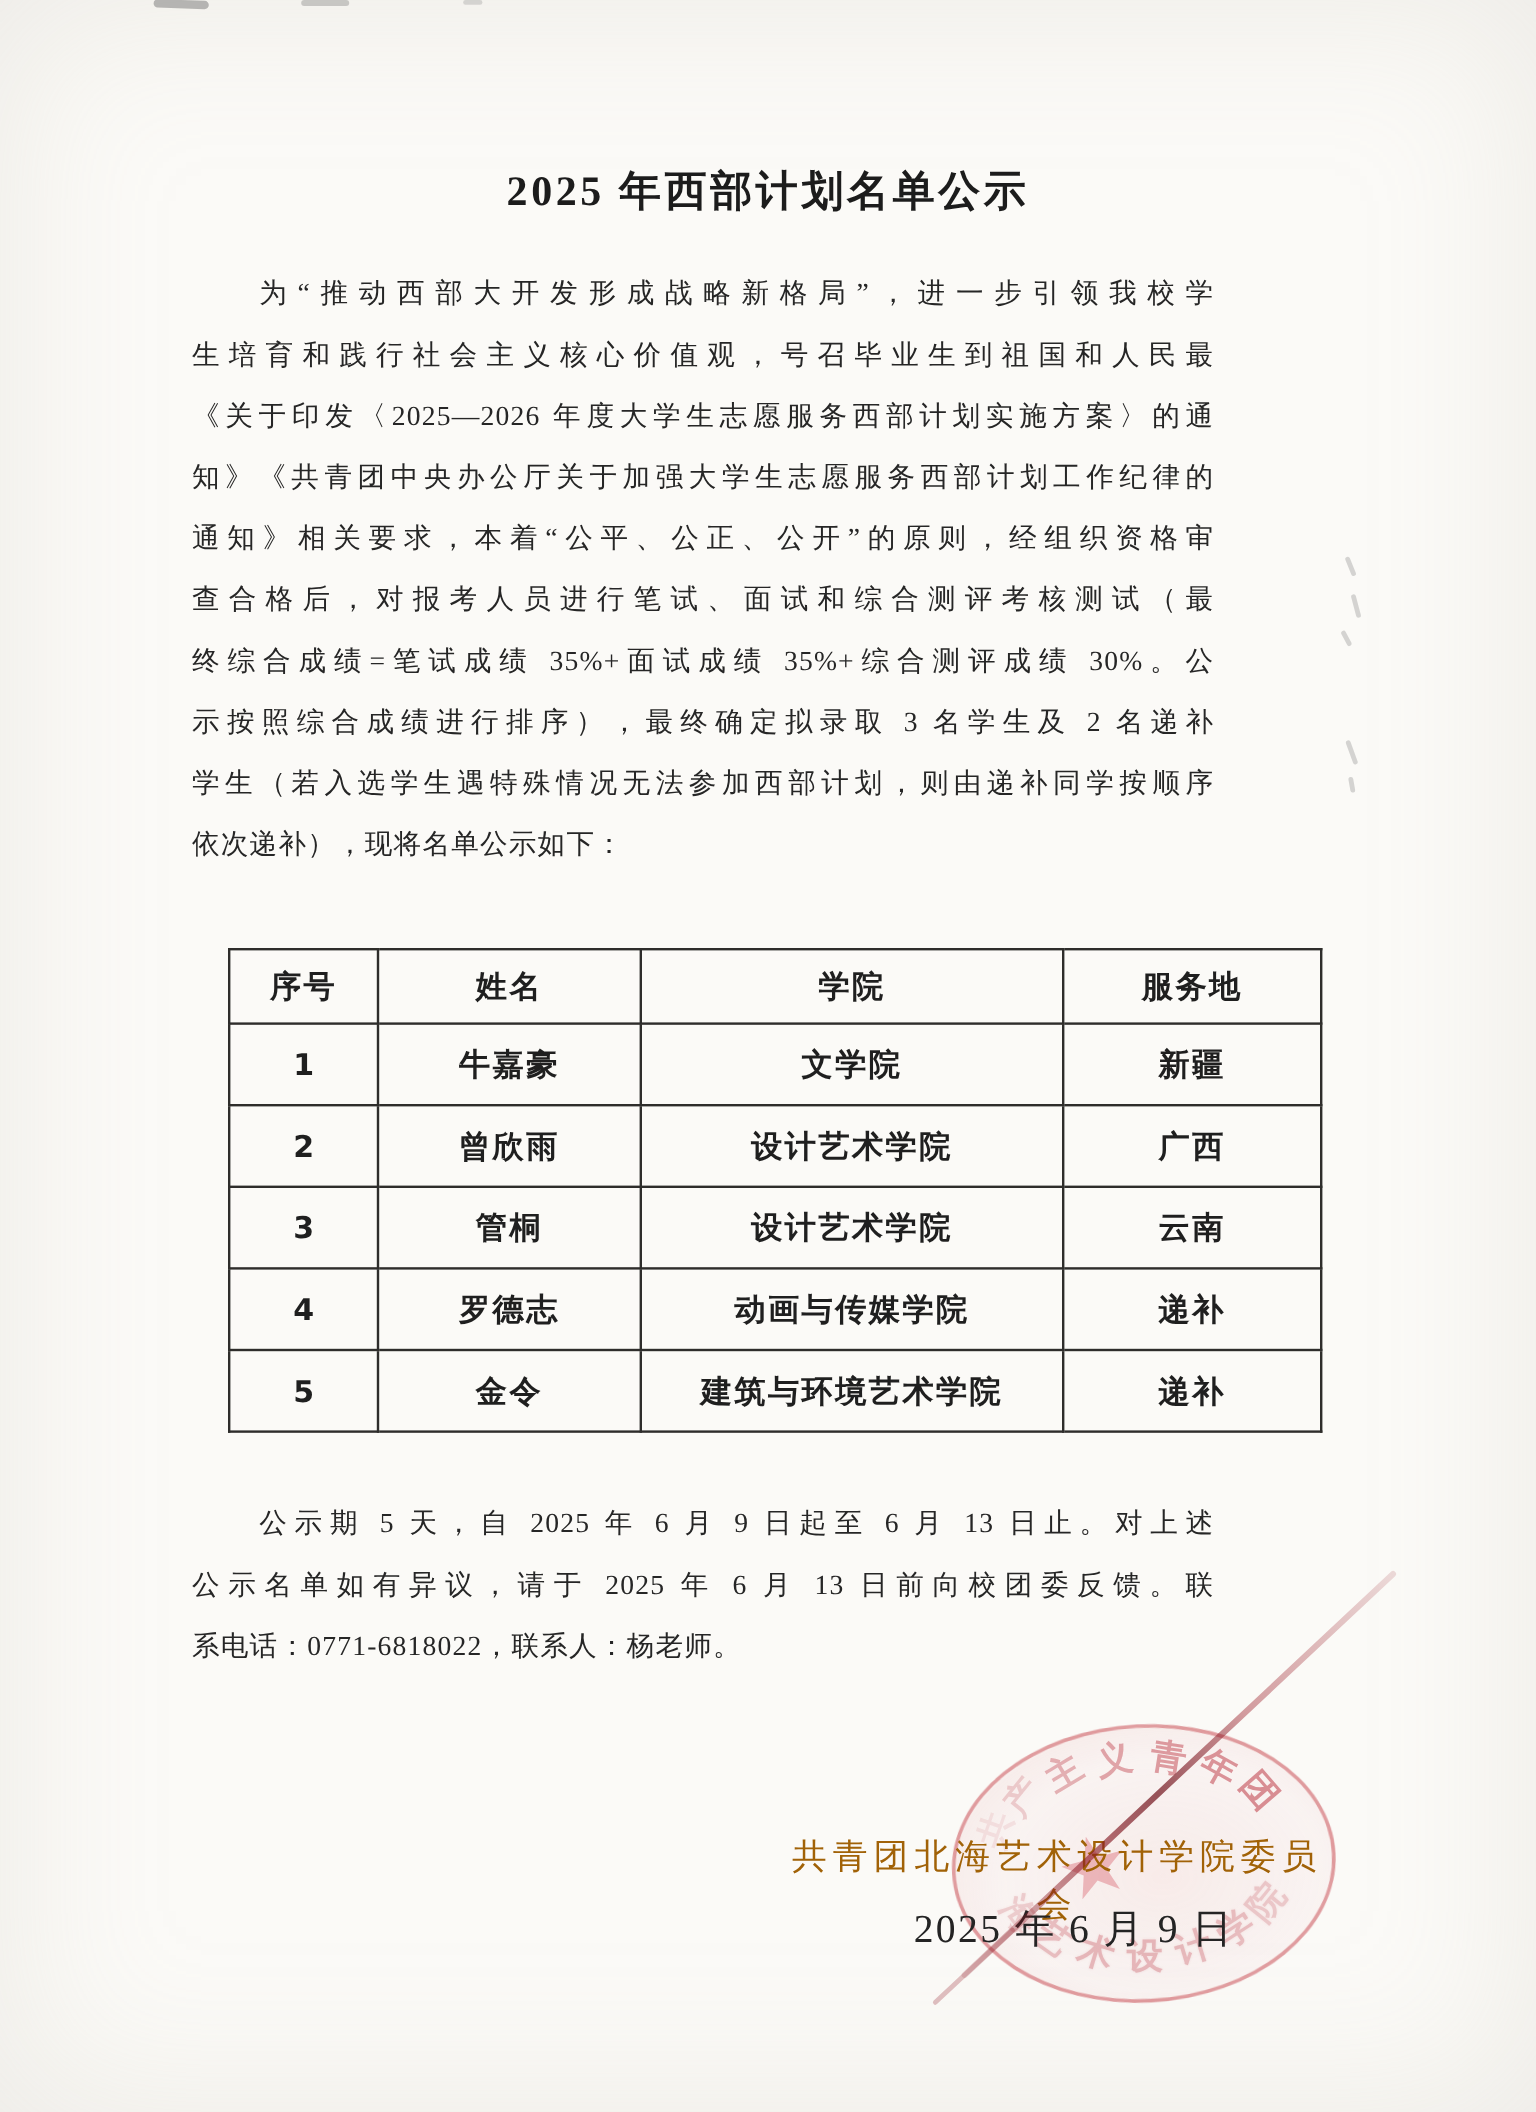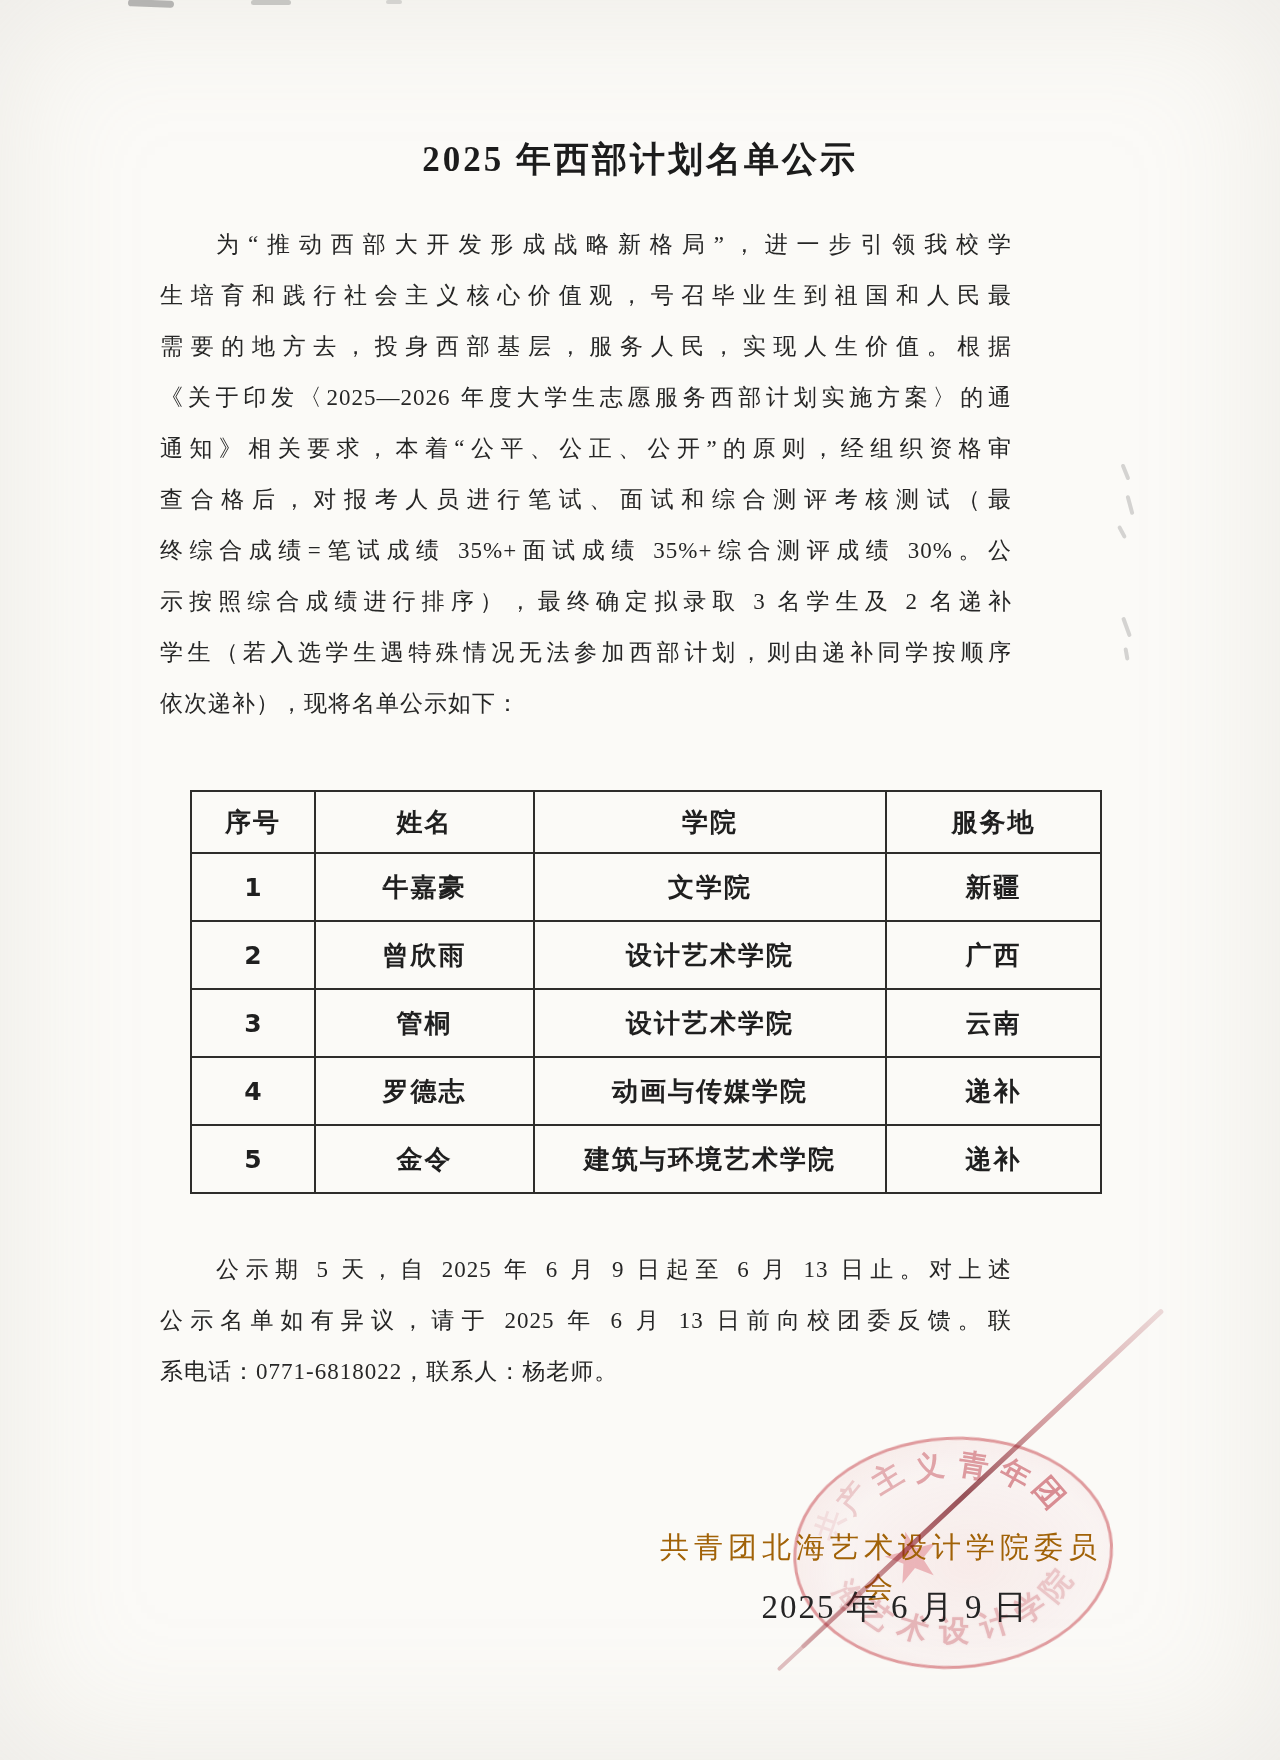--- a/index.html
+++ b/index.html
@@ -144,22 +144,22 @@
   <div class="edgemark em2"></div>
   <div class="edgemark em3"></div>
   <div class="edgemark em4"></div>
   <div class="edgemark em5"></div>
 
   <div class="doc-title">2025 年西部计划名单公示</div>
 
   <div class="para p1">
     <div class="bline indent">为“推动西部大开发形成战略新格局”，进一步引领我校学</div>
     <div class="bline">生培育和践行社会主义核心价值观，号召毕业生到祖国和人民最</div>
-    <div class="bline">需要的地方去，投身西部基层，服务人民，实现人生价值。根据</div>
     <div class="bline">《关于印发〈2025—2026 年度大学生志愿服务西部计划实施方案〉的通</div>
+    <div class="bline">知》《共青团中央办公厅关于加强大学生志愿服务西部计划工作纪律的</div>
     <div class="bline">通知》相关要求，本着“公平、公正、公开”的原则，经组织资格审</div>
     <div class="bline">查合格后，对报考人员进行笔试、面试和综合测评考核测试（最</div>
     <div class="bline">终综合成绩=笔试成绩 35%+面试成绩 35%+综合测评成绩 30%。公</div>
     <div class="bline">示按照综合成绩进行排序），最终确定拟录取 3 名学生及 2 名递补</div>
     <div class="bline">学生（若入选学生遇特殊情况无法参加西部计划，则由递补同学按顺序</div>
     <div class="bline flush">依次递补），现将名单公示如下：</div>
   </div>
 
   <table class="roster">
     <colgroup>

